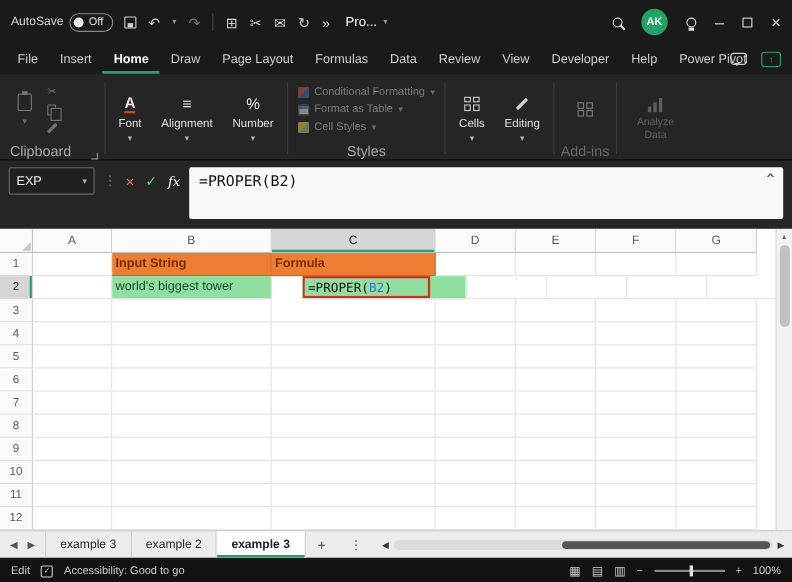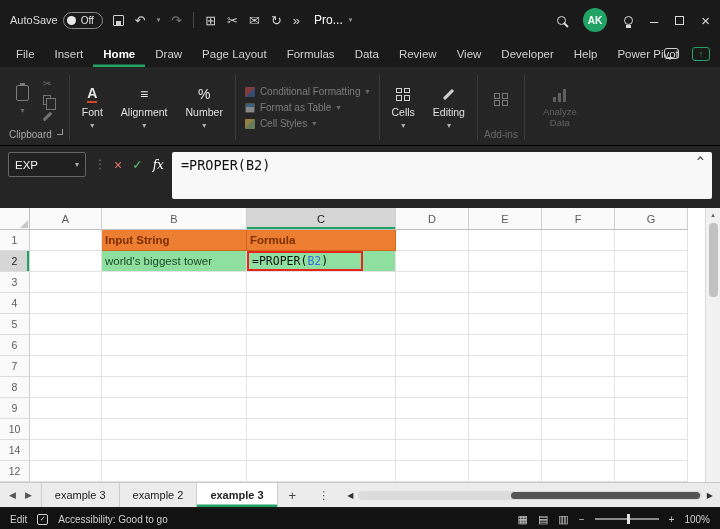--- a/index.html
+++ b/index.html
@@ -48,22 +48,22 @@
             color:#e0e0e0; border-bottom:1px solid #000; }
   .rgroup { display:flex; flex-direction:column; padding:0 3px; }
   .rrow { display:flex; gap:7px; flex:1; align-items:center; }
   .bigbtn { display:flex; flex-direction:column; align-items:center; justify-content:center; gap:5px; padding:2px 7px; }
   .clip-icon { width:13px; height:16px; border:1.5px solid #cfcfcf; border-radius:2px; position:relative; }
   .clip-icon:before { content:''; position:absolute; top:-3px; left:2.5px; width:5px; height:3px; background:#cfcfcf; }
   .minis { display:flex; flex-direction:column; gap:6px; justify-content:center; font-size:10px; color:#bfbfbf; align-items:center; }
   .copy-icon { width:8px; height:10px; border:1px solid #bfbfbf; position:relative; display:inline-block; }
   .copy-icon:after { content:''; position:absolute; left:2px; top:2px; width:8px; height:10px; border:1px solid #bfbfbf; background:#252525; }
   .brush-icon { width:3px; height:11px; background:#bfbfbf; transform:rotate(45deg); border-radius:1px; display:inline-block; }
-  .glabel-row { display:flex; align-items:flex-start; justify-content:center; gap:5px; height:16px;
-                font-size:10px; color:#a8a8a8; }
+  .glabel-row { display:flex; align-items:flex-end; justify-content:center; gap:18px; height:16px;
+                font-size:13px; color:#a8a8a8; }
   .launcher { width:6px; height:6px; border-right:1px solid #9a9a9a; border-bottom:1px solid #9a9a9a; }
   .rib-sep { width:1px; background:#3b3b3b; margin:5px 3px; }
   .collapsed { display:flex; flex-direction:column; align-items:center; justify-content:center;
                gap:3px; padding:0 9px; font-size:10.5px; color:#e0e0e0; }
   .cicon { font-size:14px; height:17px; display:flex; align-items:center; color:#e8e8e8; }
   .font-a { border-bottom:2px solid #d24726; line-height:1; font-weight:bold; }
   .chev { font-size:8px; color:#b0b0b0; }
   .styles-col { display:flex; flex-direction:column; justify-content:center; gap:3px; flex:1; }
   .style-row { display:flex; align-items:center; gap:5px; font-size:10px; color:#cfcfcf; padding:1px 3px; }
   .sq { width:10px; height:10px; border-radius:1px; flex:0 0 auto; }
@@ -103,21 +103,21 @@
   .col-h.active { background:#d6d6d6; box-shadow:inset 0 -2px 0 var(--accent-green); color:#222; }
   .grid-row { display:flex; height:21px; }
   .row-h { width:30px; flex:0 0 auto; display:flex; align-items:center; justify-content:center;
            font-size:10.5px; color:#5a5a5a; background:#fafafa;
            border-right:1px solid #cfcfcf; border-bottom:1px solid #dcdcdc; }
   .row-h.active { background:#d6d6d6; box-shadow:inset -2px 0 0 var(--accent-green); color:#222; }
   .cell { border-right:1px solid #e2e2e2; border-bottom:1px solid #e2e2e2; font-size:11.5px; color:#1a1a1a;
           display:flex; align-items:center; padding:0 3px; overflow:hidden; white-space:nowrap; flex:0 0 auto; }
   .cell.orange { background:var(--orange-fill); color:var(--orange-text); font-weight:700; border-right-color:#c96a20; border-bottom-color:#c96a20; }
   .cell.green { background:var(--green-fill); color:var(--green-text); }
-  .cell.editcell { padding:0; }
+  .cell.editcell { padding:0;margin-left:28px; }
   .ann-box { height:100%; width:116px; border:2px solid var(--annotation-red); display:flex; align-items:center;
              padding:0 3px; font-family:"DejaVu Sans Mono", monospace; font-size:11.5px; color:#111; background:var(--green-fill); }
   .ref-blue { color:var(--ref-blue); }
   .vscroll { position:absolute; right:0; top:0; bottom:0; width:15px; background:#f1f1f1;
              border-left:1px solid #d8d8d8; display:flex; flex-direction:column; align-items:center;
              font-size:7px; color:#666; padding:3px 0; }
   .vthumb { width:9px; height:74px; background:#c1c1c1; border-radius:4px; margin-top:4px; }
 
   
   .sheetbar { height:25px; background:#ececec; display:flex; align-items:stretch; flex:0 0 auto;
@@ -250,20 +250,23 @@
           <span class="sq sq-ft"></span>
           <span>Format as Table</span>
           <span class="chev">▾</span>
         </div>
         <div class="style-row dim">
           <span class="sq sq-cs"></span>
           <span>Cell Styles</span>
           <span class="chev">▾</span>
         </div>
       </div>
+      <div class="glabel-row">
+        <span>Styles</span>
+      </div>
     </div>
     <div class="rib-sep"></div>
 
     <div class="collapsed">
       <span class="cicon">
           <span class="grid4">
             <i></i>
             <i></i>
             <i></i>
             <i></i>
@@ -445,21 +448,21 @@
           <div class="row-h">10</div>
           <div class="cell" style="width: 72px;"></div>
           <div class="cell" style="width: 145px;"></div>
           <div class="cell" style="width: 149px;"></div>
           <div class="cell" style="width: 73px;"></div>
           <div class="cell" style="width: 73px;"></div>
           <div class="cell" style="width: 73px;"></div>
           <div class="cell" style="width: 73px;"></div>
         </div>
         <div class="grid-row">
-          <div class="row-h">14</div>
+          <div class="row-h">11</div>
           <div class="cell" style="width: 72px;"></div>
           <div class="cell" style="width: 145px;"></div>
           <div class="cell" style="width: 149px;"></div>
           <div class="cell" style="width: 73px;"></div>
           <div class="cell" style="width: 73px;"></div>
           <div class="cell" style="width: 73px;"></div>
           <div class="cell" style="width: 73px;"></div>
         </div>
         <div class="grid-row">
           <div class="row-h">12</div>

